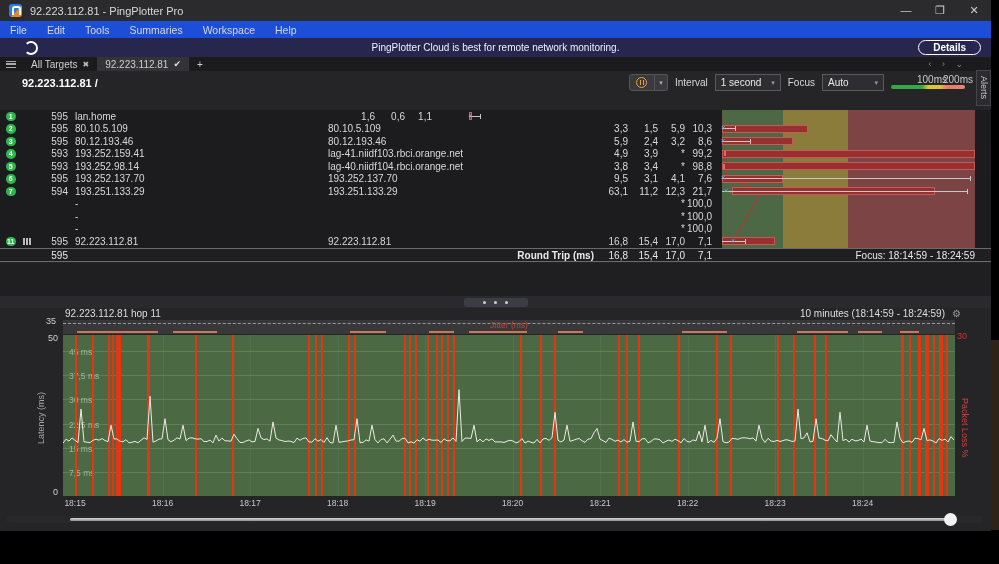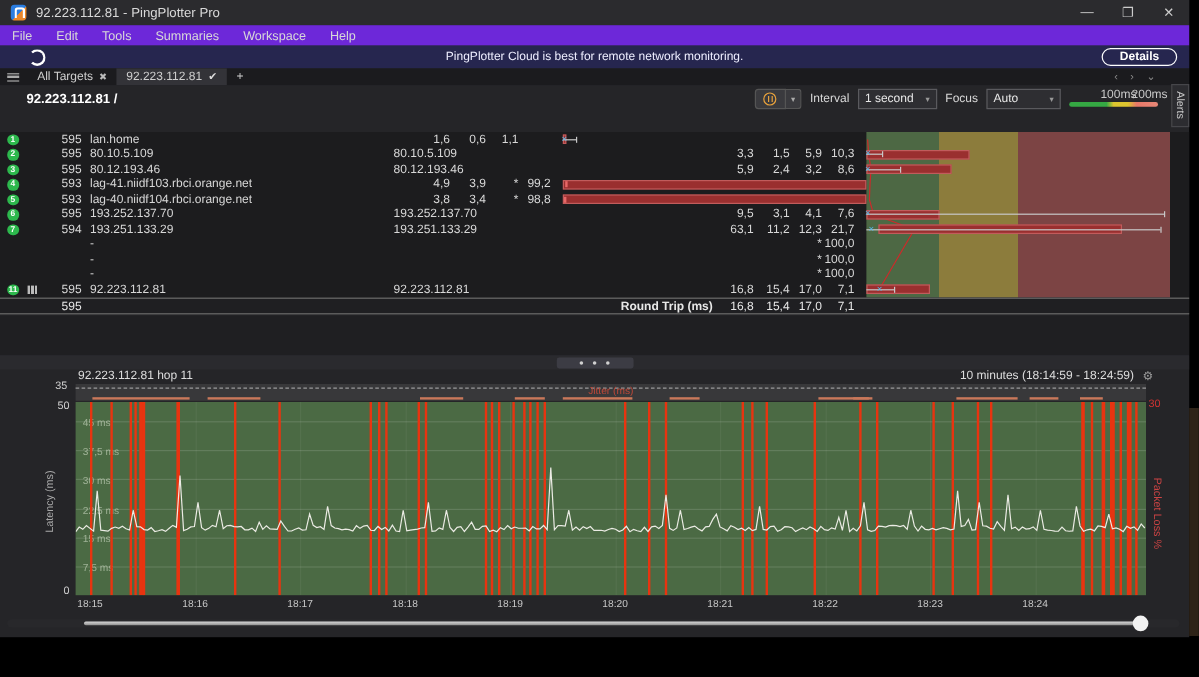--- a/index.html
+++ b/index.html
@@ -12,21 +12,21 @@
   .titlebar { position:absolute; left:0; top:0; width:100%; height:21px; background:#2b2b2e;
     display:flex; align-items:center; color:#d8d8d8; font-size:11px; }
   .appicon { width:13px; height:13px; margin:0 8px 0 9px; border-radius:3px;
     background:linear-gradient(135deg,#2a7de1 55%,#e8872a 55%); position:relative; }
   .appicon::after { content:""; position:absolute; left:3px; top:2px; width:5px; height:7px;
     border:2px solid #fff; border-bottom:none; border-radius:3px 3px 0 0; }
   .wincontrols { margin-left:auto; display:flex; }
   .wincontrols span { width:34px; text-align:center; font-size:11px; color:#ccc; }
 
   
-  .menubar { position:absolute; left:0; top:21px; width:100%; height:17px; background:#6d28d9;
+  .menubar { position:absolute; left:0; top:21px; width:100%; height:17px; background:#1d4ed8;
     display:flex; align-items:center; color:#d8d8d8; font-size:10.5px; }
   .menubar span { padding:0 10px; }
 
   
   .banner { position:absolute; left:0; top:38px; width:100%; height:19px; background:#26264f;
     display:flex; align-items:center; }
   .banner-logo { width:14px; height:14px; margin-left:24px; border:2px solid #fff; border-radius:50%;
     border-left-color:transparent; position:relative; }
   .banner-msg { position:absolute; left:0; right:0; text-align:center; color:#eef; font-size:10px; }
   .details-btn { margin-left:auto; margin-right:10px; border:1px solid #fff; border-radius:9px;
@@ -291,36 +291,38 @@
           <div class="whisk" style="left: 0%; width: 11%;"></div>
           <div class="whiskcap" style="left: 11%;"></div>
           <span class="xmark" style="left: calc(0.3% - 2px);">×</span>
         </div>
       </div>
       <div class="trow">
         <div class="c-hop">
           <span class="badge">4</span>
         </div>
         <div class="c-count">593</div>
+        <div class="c-ip">193.252.159.41</div>
         <div class="c-name">lag-41.niidf103.rbci.orange.net</div>
         <div class="c-num">4,9</div>
         <div class="c-num">3,9</div>
         <div class="c-cur">*</div>
         <div class="c-pl">99,2</div>
         <div class="c-sp"></div>
         <div class="c-lat">
           <div class="lbar" style="left: 0%; width: 100%;"></div>
           <div class="tmark" style="left: 0.8%;"></div>
         </div>
       </div>
       <div class="trow">
         <div class="c-hop">
           <span class="badge">5</span>
         </div>
         <div class="c-count">593</div>
+        <div class="c-ip">193.252.98.14</div>
         <div class="c-name">lag-40.niidf104.rbci.orange.net</div>
         <div class="c-num">3,8</div>
         <div class="c-num">3,4</div>
         <div class="c-cur">*</div>
         <div class="c-pl">98,8</div>
         <div class="c-sp"></div>
         <div class="c-lat">
           <div class="lbar" style="left: 0%; width: 100%;"></div>
           <div class="tmark" style="left: 0.3%;"></div>
         </div>
@@ -424,20 +426,21 @@
   <div class="sumrow">
     <div class="c-hop"></div>
     <div class="c-count">595</div>
     <div class="c-ip"></div>
     <div class="sum-name">Round Trip (ms)</div>
     <div class="c-num">16,8</div>
     <div class="c-num">15,4</div>
     <div class="c-cur">17,0</div>
     <div class="c-pl">7,1</div>
     <div class="c-sp"></div>
+    <div class="focus-lbl">Focus: 18:14:59 - 18:24:59</div>
   </div>
 
   <div class="gap-band"></div>
   <div class="splitter">
     <div class="pill">
         <i></i>
         <i></i>
         <i></i>
       </div>
   </div>

